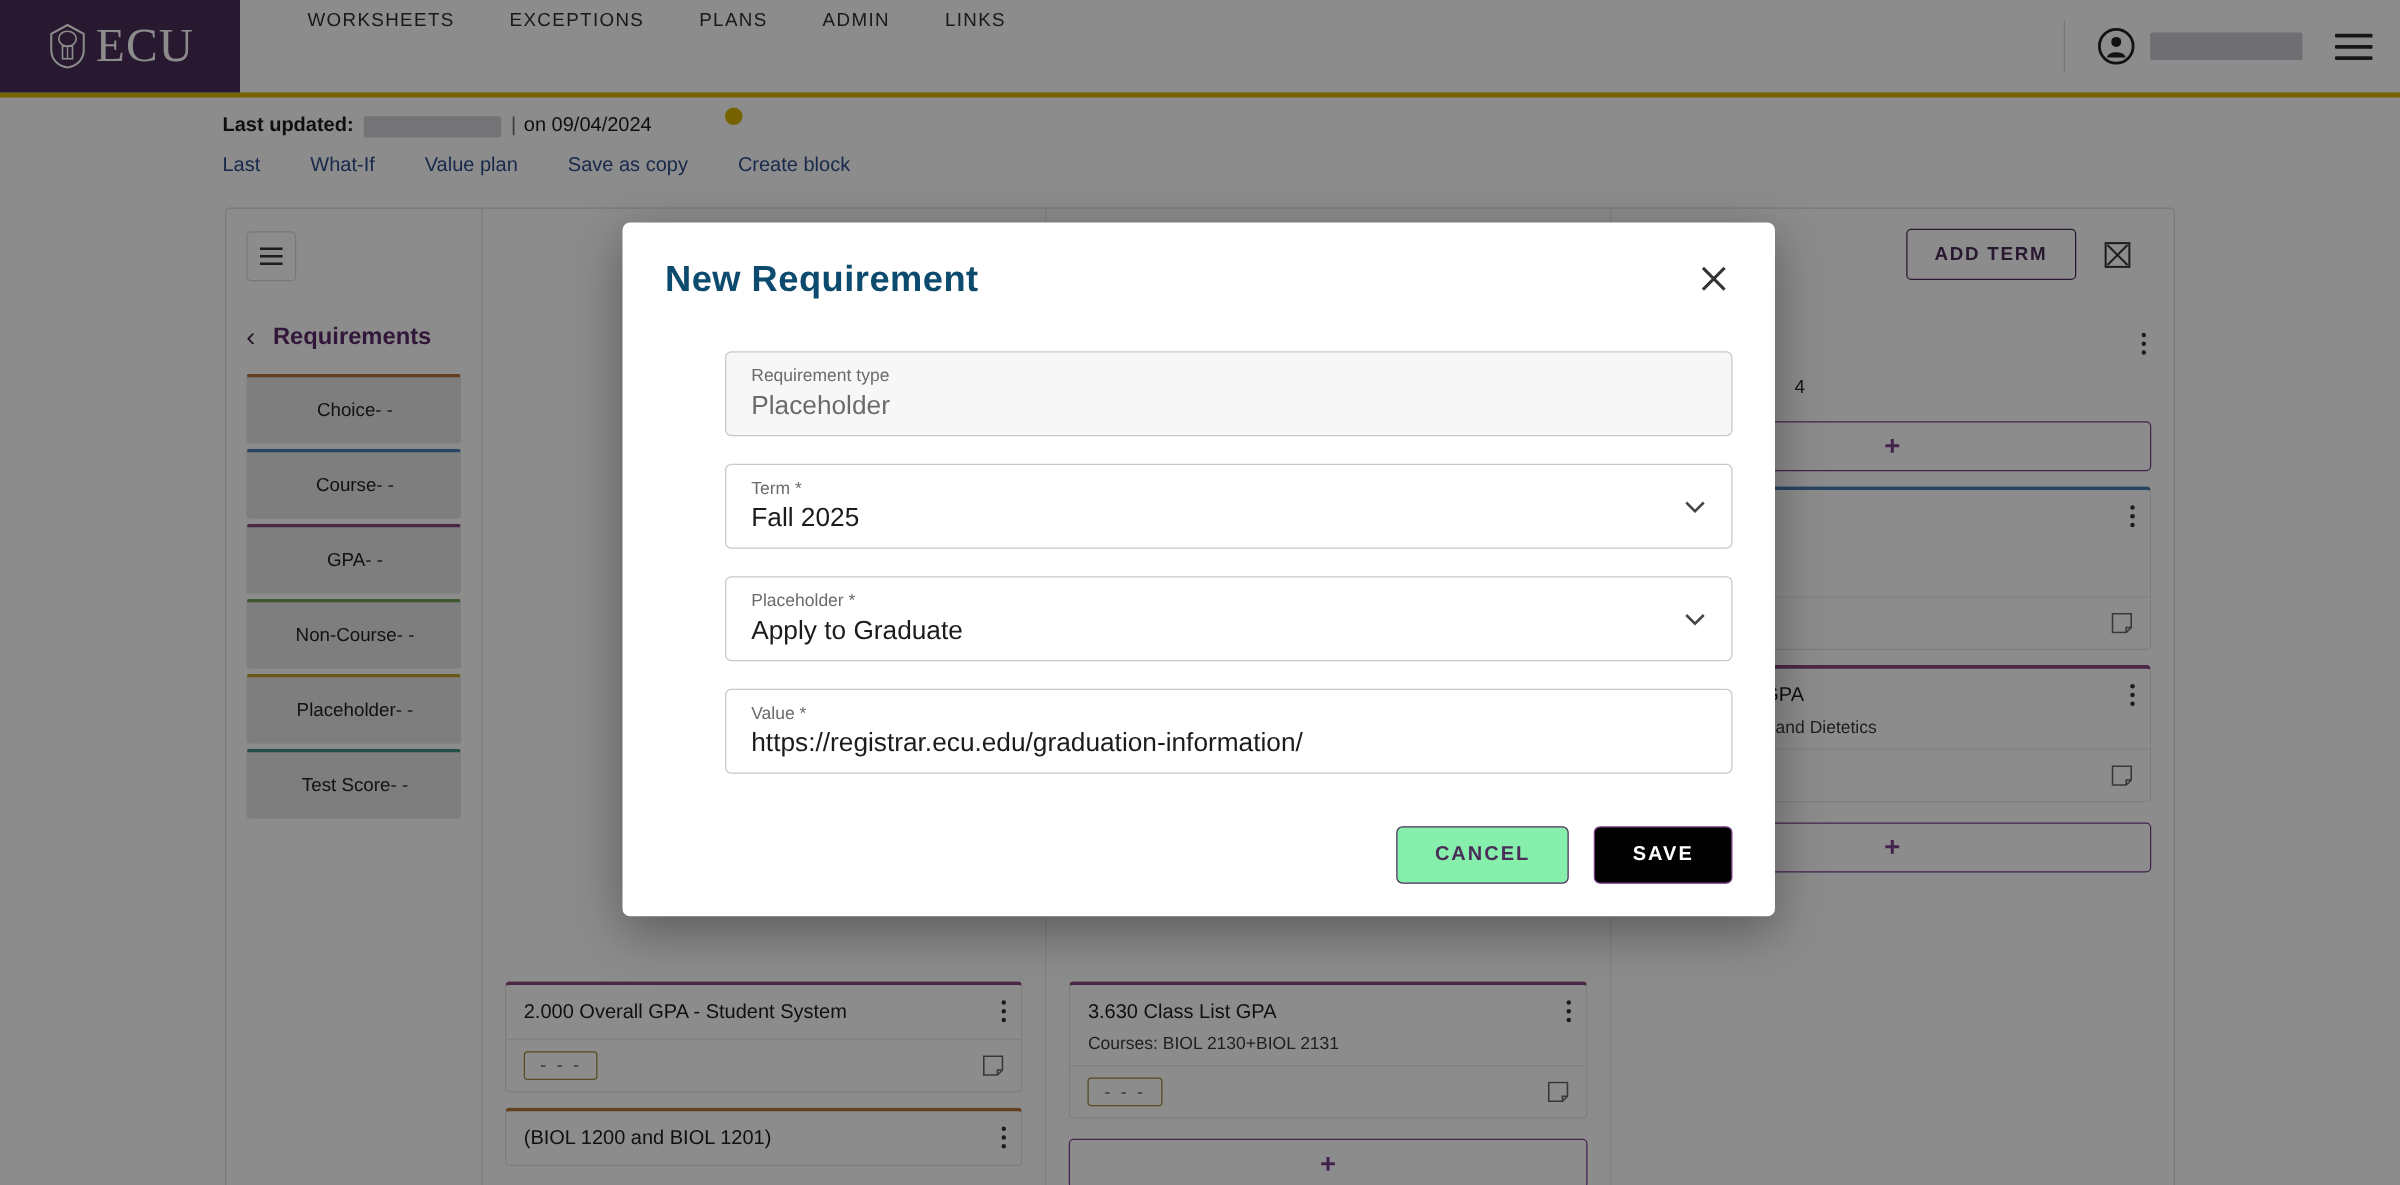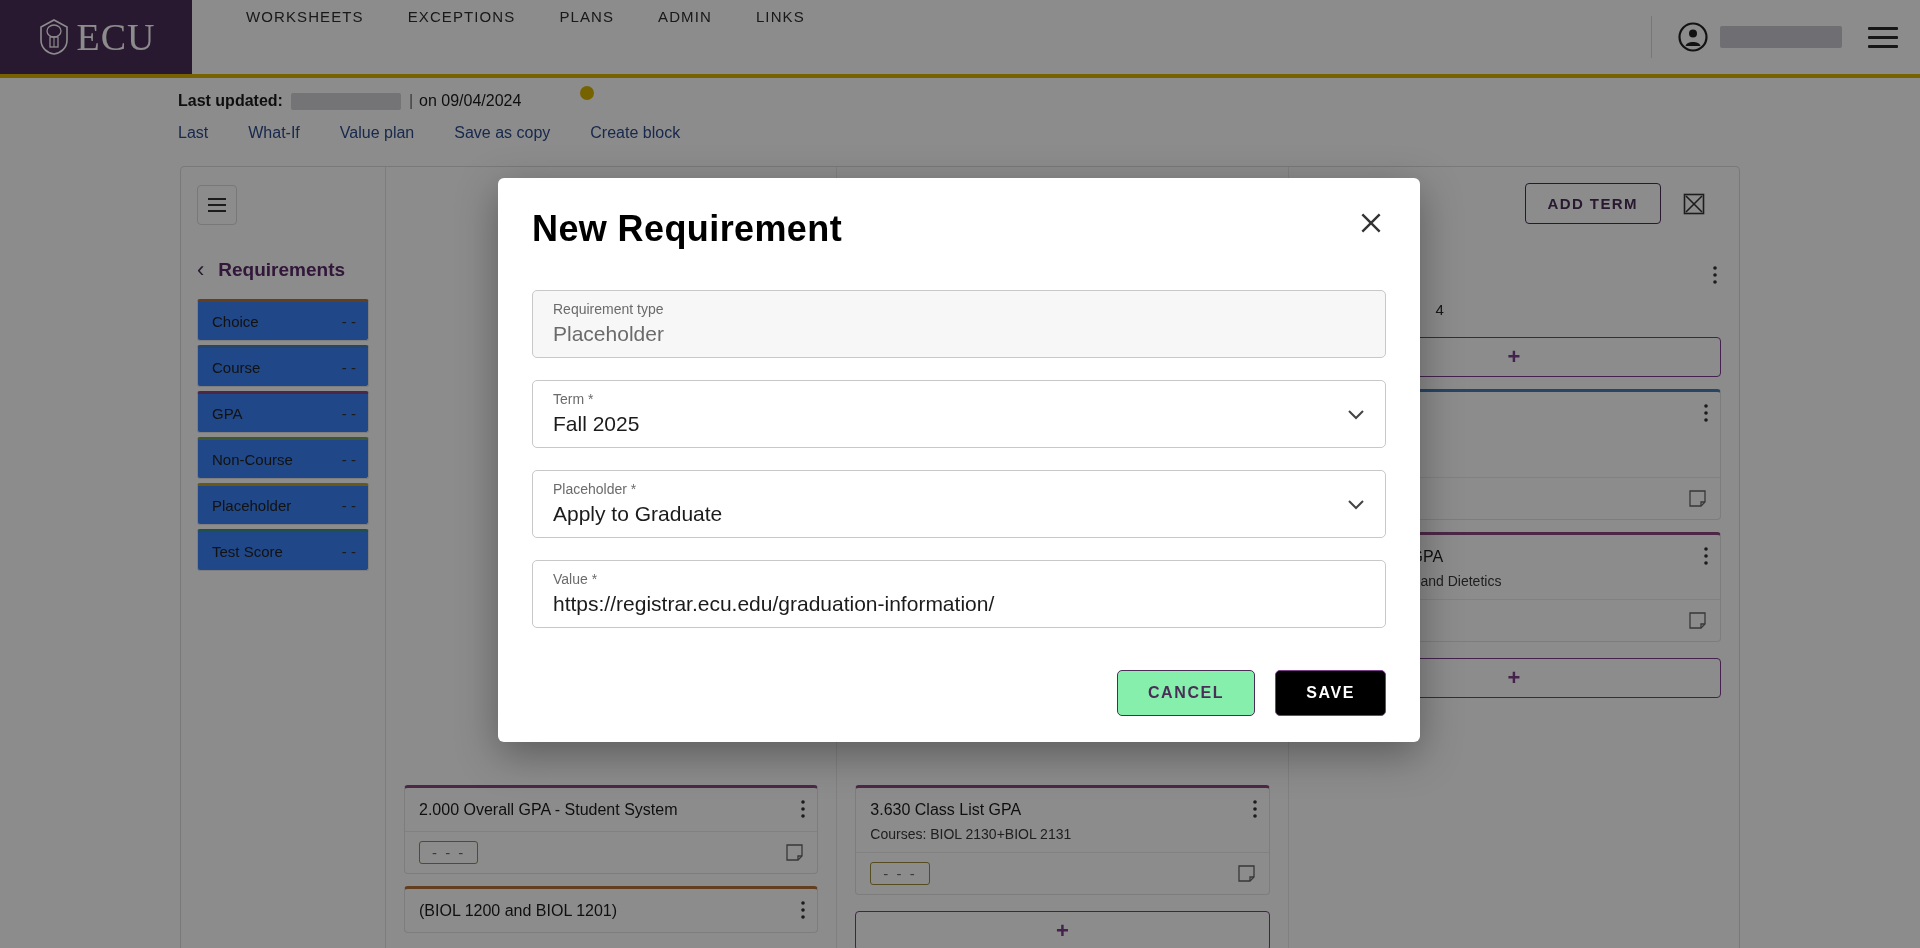--- a/index.html
+++ b/index.html
@@ -138,27 +138,27 @@
   .back-chevron {
     font-size: 22px; color: #4b2e58; cursor: pointer; line-height: 1;
   }
   .req-title {
     color: #5b2b6b; font-weight: 700; font-size: 19px;
   }
   .req-item {
     border: 1px solid #e6e6e6;
     border-top-width: 3px;
     border-radius: 3px;
-    height: 42px;
-    display: flex; align-items: center; justify-content: space-between;
+    height: 56px;
+    display: flex; align-items: center; justify-content: center;
     padding: 0 12px 0 14px;
     margin-bottom: 4px;
     font-size: 15px; color: #222;
     cursor: pointer;
-    background: #3b82f6;
+    background: #e5e5e5;
   }
   .req-item .dash { color: #333; font-size: 15px; }
 
   
   .cardcol {
     flex: 1;
     padding: 58px 14px 0 14px;
     min-width: 0;
   }
   .cardcol.mid  { padding-top: 58px; }
@@ -239,35 +239,36 @@
     border-radius: 6px;
     box-shadow: 0 12px 40px rgba(0,0,0,0.35);
     z-index: 100;
     padding: 30px 34px 26px 34px;
   }
   .modal-head {
     display: flex; align-items: flex-start; justify-content: space-between;
     margin-bottom: 40px;
   }
   .modal-title {
-    font-size: 36px; font-weight: 700; color: #000000;
+    font-size: 29px; font-weight: 700; color: #0c4a6e;
     letter-spacing: 0.4px;
   }
   .close-btn {
     width: 30px; height: 30px; cursor: pointer;
     display: flex; align-items: center; justify-content: center;
   }
   .field {
     position: relative;
     border: 1px solid #c8c8c8;
     border-radius: 5px;
     height: 68px;
     margin-bottom: 22px;
     padding: 10px 16px 0 20px;
     background: #fff;
+    margin-left: 48px;
   }
   .field.readonly { background: #f7f7f7; }
   .field-label {
     font-size: 14px; color: #6b6b6b; line-height: 1.2;
   }
   .field-value {
     font-size: 21px; color: #1b1b1b; margin-top: 4px;
   }
   .field.readonly .field-value { color: #6b6b6b; }
   .chevron-down {

